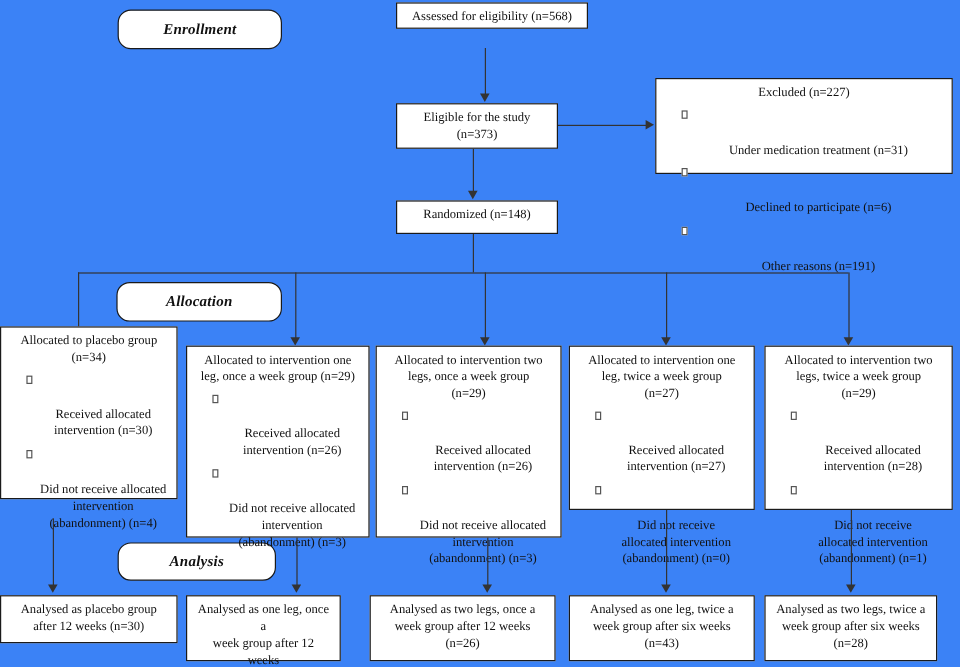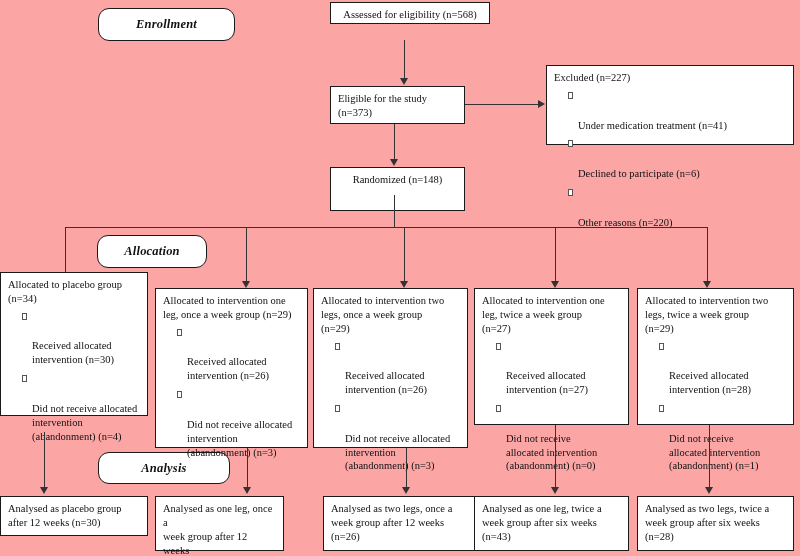--- a/index.html
+++ b/index.html
@@ -5,34 +5,35 @@
 <style>
   html, body {
     margin: 0;
     padding: 0;
     background: #ffffff;
   }
   #diagram {
     position: relative;
     width: 800px;
     height: 556px;
-    background: #fca5a5;
+    background: #3b82f6;
     font-family: "Liberation Serif", "DejaVu Serif", serif;
     color: #000000;
     overflow: hidden;
   }
   .box {
     position: absolute;
     box-sizing: border-box;
     border: 1.5px solid #1a1a1a;
     background: #ffffff;
     padding: 5px 7px;
     font-size: 10.5px;
     line-height: 1.32;
     color: #111111;
+    text-align: center;
   }
   .stage-label {
     position: absolute;
     box-sizing: border-box;
     border: 1.6px solid #1a1a1a;
     border-radius: 11px;
     background: #ffffff;
     display: flex;
     align-items: center;
     justify-content: center;
@@ -101,21 +102,21 @@
 </style>
 </head>
 <body>
 
 <div id="diagram">
 
   <div class="stage-label" style="left:98px; top:8px; width:137px; height:33px;">
     <span>Enrollment</span>
   </div>
 
-  <div class="stage-label" style="left:97px; top:235px; width:110px; height:33px;">
+  <div class="stage-label" style="left:97px; top:235px; width:138px; height:33px;">
     <span>Allocation</span>
   </div>
 
   <div class="stage-label" style="left:98px; top:452px; width:132px; height:32px;">
     <span>Analysis</span>
   </div>
 
   <div class="box" style="left:330px; top:2px; width:160px; height:22px; text-align:center;">
     <span class="title-line">Assessed for eligibility (n=568)</span>
   </div>
@@ -129,37 +130,37 @@
   </div>
 
   <div class="hline" style="left:465px; top:104px; width:75px;"></div>
   <div class="arrow-right" style="left:538px; top:100px;"></div>
 
   <div class="box" style="left:546px; top:65px; width:248px; height:80px;">
     <span class="title-line">Excluded (n=227)</span>
     <ul class="bullets indent">
       <li>
         <span class="bullet-glyph"></span>
-        <span>Under medication treatment (n=41)</span>
+        <span>Under medication treatment (n=31)</span>
       </li>
       <li>
         <span class="bullet-glyph"></span>
         <span>Declined to participate (n=6)</span>
       </li>
       <li>
         <span class="bullet-glyph"></span>
-        <span>Other reasons (n=220)</span>
+        <span>Other reasons (n=191)</span>
       </li>
     </ul>
   </div>
 
   <div class="vline" style="left:394px; top:124px; height:37px;"></div>
   <div class="arrow-down" style="left:390px; top:159px;"></div>
 
-  <div class="box" style="left:330px; top:167px; width:135px; height:44px; text-align:center;">
+  <div class="box" style="left:330px; top:167px; width:135px; height:28px; text-align:center;">
     <span class="title-line">Randomized (n=148)</span>
   </div>
 
   <div class="vline" style="left:394px; top:195px; height:32px;"></div>
   <div class="hline" style="left:65px; top:227px; width:642px;"></div>
 
   <div class="vline" style="left:65px; top:227px; height:56px;"></div>
   <div class="arrow-down" style="left:61px; top:281px;"></div>
 
   <div class="vline" style="left:246px; top:227px; height:56px;"></div>
@@ -286,31 +287,31 @@
     <span class="title-line">Analysed as placebo group
 after 12 weeks (n=30)</span>
   </div>
 
   <div class="box" style="left:155px; top:496px; width:129px; height:55px;">
     <span class="title-line">Analysed as one leg, once a
 week group after 12 weeks
 (n=26)</span>
   </div>
 
-  <div class="box" style="left:323px; top:496px; width:155px; height:55px;">
+  <div class="box" style="left:308px; top:496px; width:155px; height:55px;">
     <span class="title-line">Analysed as two legs, once a
 week group after 12 weeks
 (n=26)</span>
   </div>
 
   <div class="box" style="left:474px; top:496px; width:155px; height:55px;">
     <span class="title-line">Analysed as one leg, twice a
 week group after six weeks
 (n=43)</span>
   </div>
 
-  <div class="box" style="left:637px; top:496px; width:157px; height:55px;">
+  <div class="box" style="left:637px; top:496px; width:144px; height:55px;">
     <span class="title-line">Analysed as two legs, twice a
 week group after six weeks
 (n=28)</span>
   </div>
 
 </div>
 
 </body></html>

